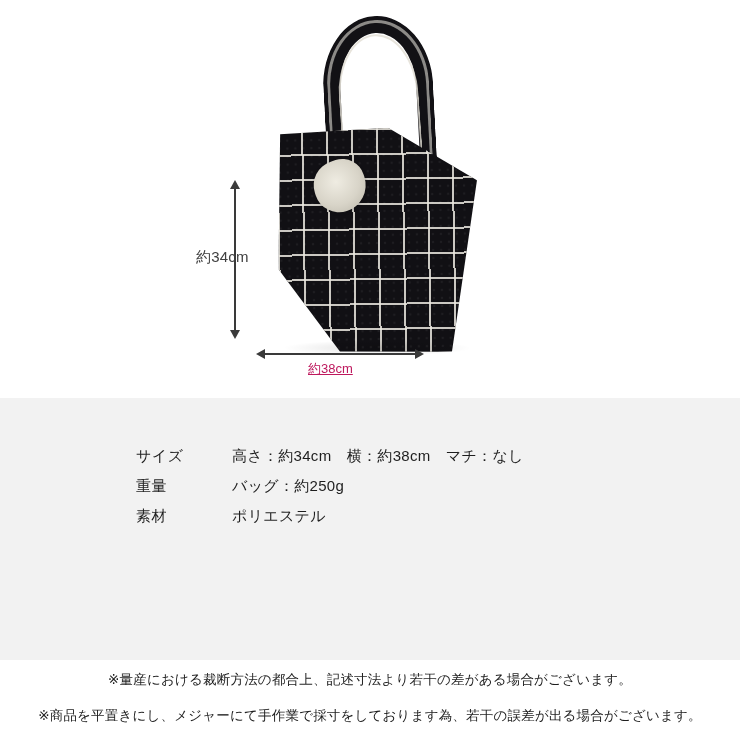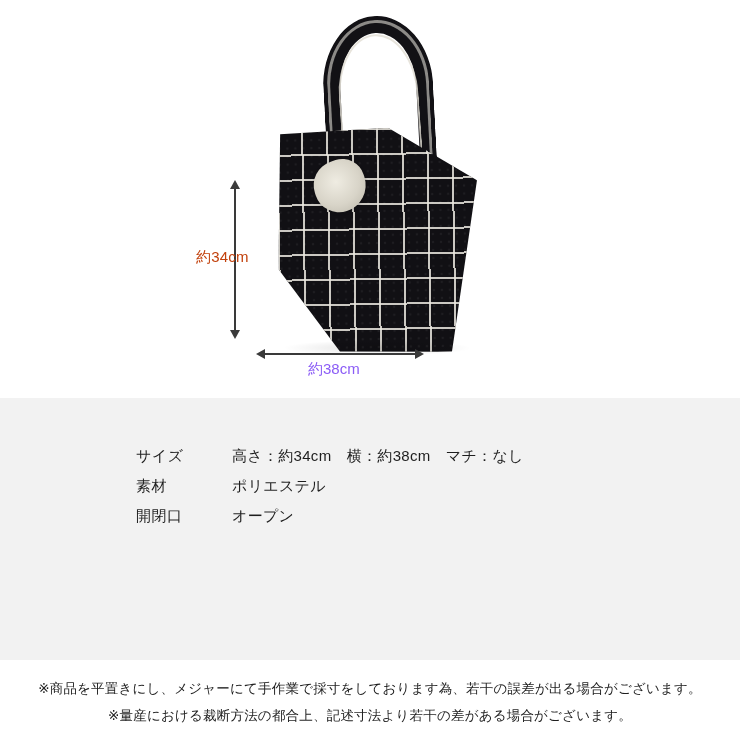--- a/index.html
+++ b/index.html
@@ -142,21 +142,21 @@
   }
   .dim-v::after {
     bottom: -8px;
     border-top: 9px solid #3a3a3a;
   }
   .dim-v-label {
     position: absolute;
     left: 196px;
     top: 248px;
     font-size: 15px;
-    color: #c2410c;
+    color: #404040;
     letter-spacing: 0.2px;
     white-space: nowrap;
   }
 
   .dim-h {
     position: absolute;
     left: 264px;
     top: 353px;
     width: 152px;
     height: 2px;
@@ -177,23 +177,24 @@
     border-right: 9px solid #3a3a3a;
   }
   .dim-h::after {
     right: -8px;
     border-left: 9px solid #3a3a3a;
   }
   .dim-h-label {
     position: absolute;
     left: 308px;
     top: 360px;
-    font-size: 15px;
-    color: #8b5cf6;
+    font-size: 13px;
+    color: #be185d;
     white-space: nowrap;
+    text-decoration: underline;
   }
 
   
   .spec-panel {
     position: absolute;
     left: 0;
     top: 398px;
     width: 740px;
     height: 262px;
     background: #f2f2f2;
@@ -266,29 +267,29 @@
   </div>
 
   <div class="spec-panel">
     <table class="spec-table">
       <tbody>
         <tr>
           <td class="label">サイズ</td>
           <td class="value">高さ：約34cm　横：約38cm　マチ：なし</td>
         </tr>
         <tr>
+          <td class="label">重量</td>
+          <td class="value">バッグ：約250g</td>
+        </tr>
+        <tr>
           <td class="label">素材</td>
           <td class="value">ポリエステル</td>
-        </tr>
-        <tr>
-          <td class="label">開閉口</td>
-          <td class="value">オープン</td>
         </tr>
       </tbody>
     </table>
   </div>
 
   <div class="notes">
+    <div class="note-line second">※量産における裁断方法の都合上、記述寸法より若干の差がある場合がございます。</div>
     <div class="note-line first">※商品を平置きにし、メジャーにて手作業で採寸をしております為、若干の誤差が出る場合がございます。</div>
-    <div class="note-line second">※量産における裁断方法の都合上、記述寸法より若干の差がある場合がございます。</div>
   </div>
 
 </div>
 
 </body></html>

